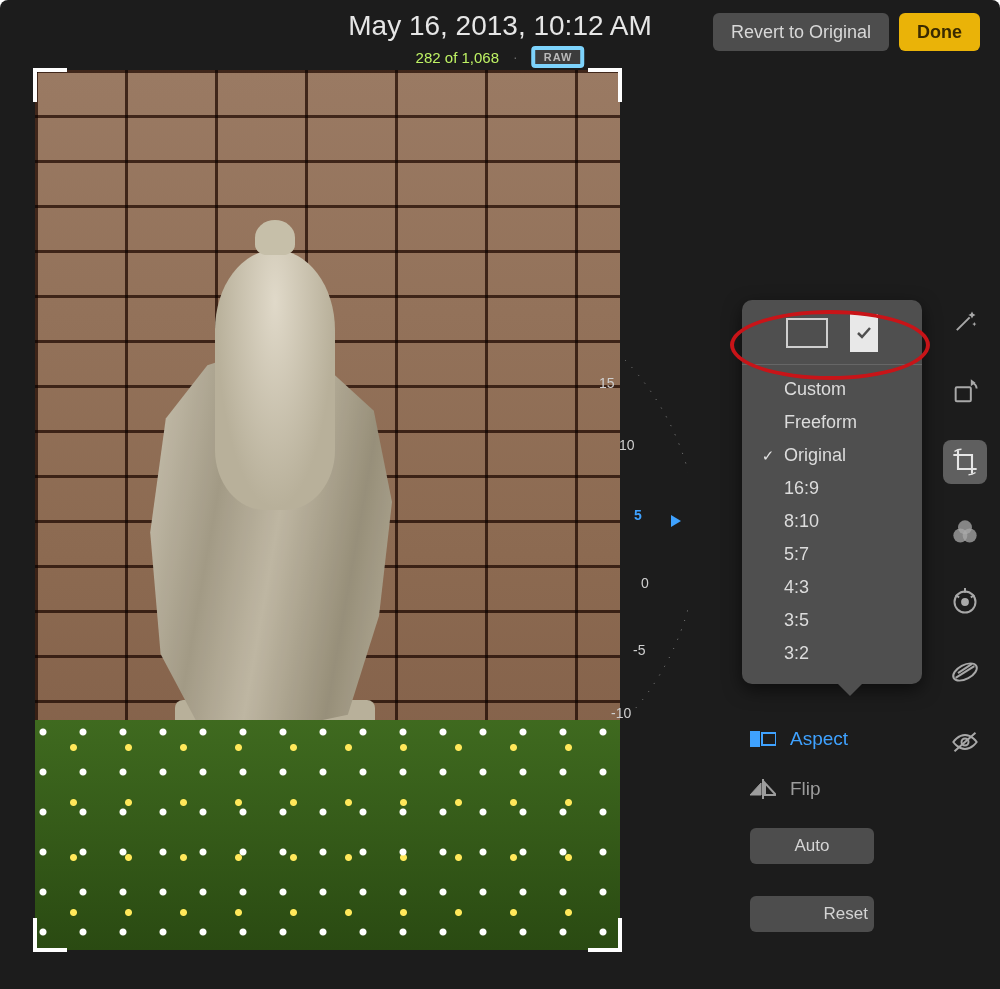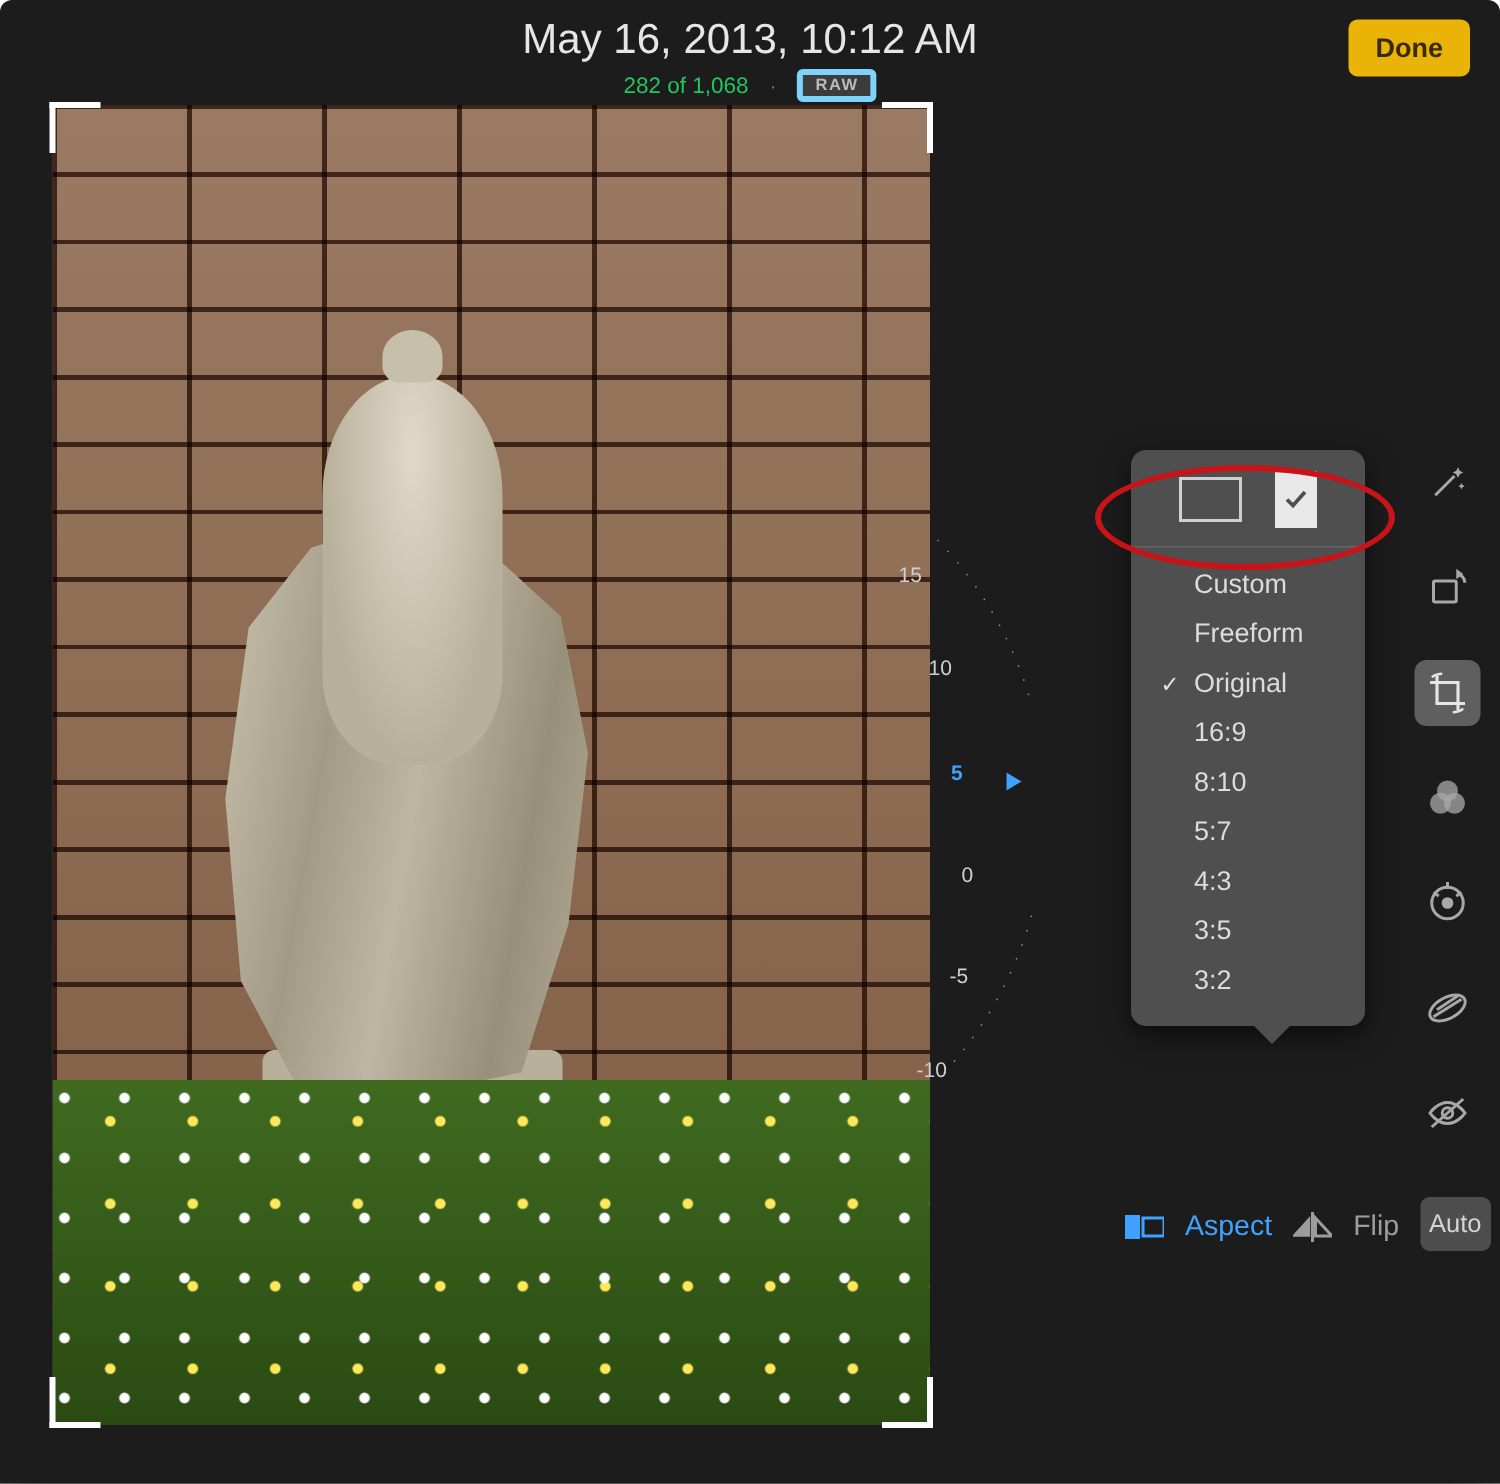--- a/index.html
+++ b/index.html
@@ -29,21 +29,21 @@
   }
   .title-block {
     position: absolute;
     left: 50%; transform: translateX(-50%);
     top: 10px;
     text-align: center;
     color: #cfcfcf;
   }
   .title-block .date { font-size: 28px; font-weight: 500; color: #e6e6e6; }
   .subline { display:flex; align-items:center; justify-content:center; gap:14px; margin-top:4px;}
-  .subline .count { color: #22c55e; font-size: 15px; }
+  .subline .count { color: #bef264; font-size: 15px; }
   .subline .dot { color:#6a6a6a; font-size:14px;}
   .subline .raw {
     font-size: 11px; font-weight: 700; letter-spacing: 1px;
     color: #bababa; background: #3c3c3c;
     border:4px solid #7dd3fc; border-radius:4px;
     padding: 1px 8px;
   }
   .topbar .spacer { flex:1; }
   .btn {
     height: 38px;
@@ -137,45 +137,45 @@
     display:flex; align-items:center; justify-content:center;
     color:#a8a8a8;
     border-radius:8px;
   }
   .tool.selected { background:#5f5f5f; color:#e6e6e6; }
   .tool svg { width:28px; height:28px; }
 
   
   .crop-panel {
     position:absolute;
-    right:105px; top:798px;
+    right:105px; top:728px;
     width:145px;
-    display:flex; flex-direction:row; gap:14px;
+    display:flex; flex-direction:column; gap:28px;
   }
   .cp-row {
     display:flex; align-items:center; gap:14px;
     color:#9c9c9c; font-size:19px;
     cursor:pointer;
   }
   .cp-row.active { color:#3fa2ff; }
   .cp-row svg { width:26px; height:22px; }
   .cp-btn {
     width:124px; height:36px;
     background:#4d4d4d; color:#d4d4d4;
     border:none; border-radius:6px;
     font-size:17px;
     cursor:pointer;
   }
   .cp-btn + .cp-btn { margin-top:4px;text-align:right; }
 
   
   .popover {
     position:absolute;
-    right:90px; top:300px;
-    width:156px;
+    right:78px; top:300px;
+    width:180px;
     background:#4f4f4f;
     border-radius:10px;
     padding:14px 0 10px;
     box-shadow: 0 6px 18px rgba(0,0,0,0.55);
   }
   .popover::after {
     content:"";
     position:absolute;
     bottom:-12px; left:60%;
     transform:translateX(-50%);
@@ -230,20 +230,21 @@
   <div class="topbar">
     <div class="title-block">
       <div class="date">May 16, 2013, 10:12 AM</div>
       <div class="subline">
         <span class="count">282 of 1,068</span>
         <span class="dot">·</span>
         <span class="raw">RAW</span>
       </div>
     </div>
     <div class="spacer"></div>
+    <button class="btn btn-revert">Revert to Original</button>
     <button class="btn btn-done">Done</button>
   </div>
 
   <div class="stage">
     <div class="photo">
       <div class="bricks"></div>
       <div class="statue">
         <div class="plinth"></div>
         <div class="drape"></div>
         <div class="torso"></div>

